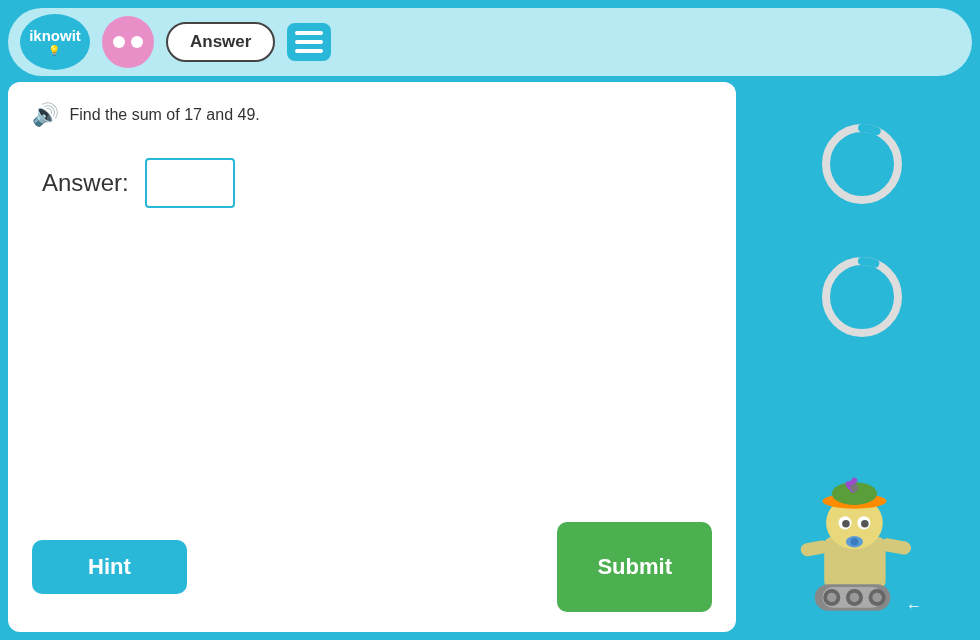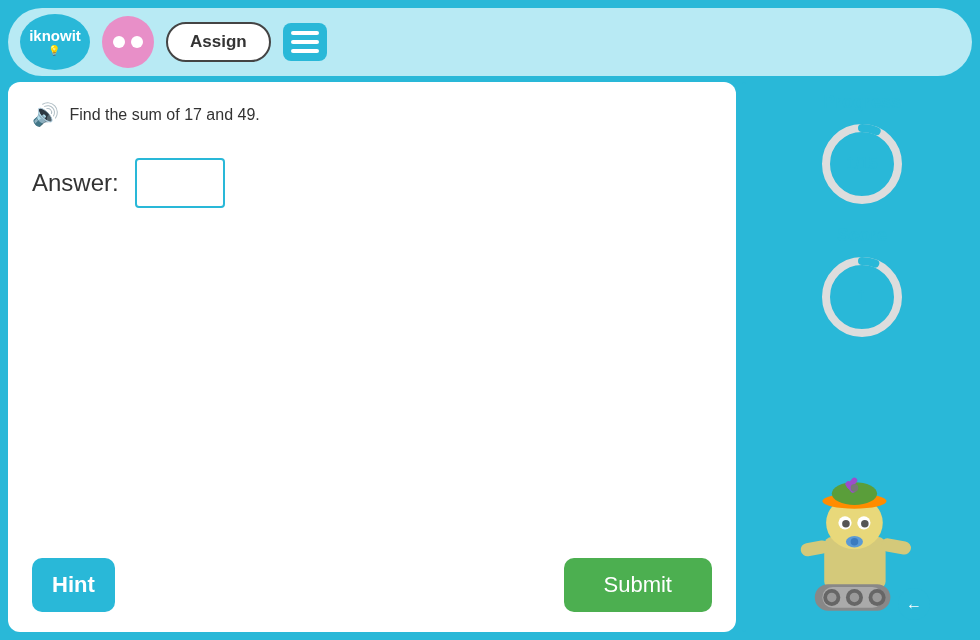--- a/index.html
+++ b/index.html
@@ -155,20 +155,21 @@
     .question-text {
       font-size: 16px;
       color: #333;
       font-weight: 500;
     }
 
     .answer-row {
       display: flex;
       align-items: center;
       gap: 16px;
+      margin-left: 10px;
     }
 
     .answer-label {
       font-size: 24px;
       color: #333;
     }
 
     .answer-input {
       width: 90px;
       height: 50px;
@@ -186,34 +187,34 @@
       align-items: center;
       margin-top: auto;
       padding-top: 10px;
     }
 
     .hint-button {
       background: #29b8d8;
       color: white;
       border: none;
       border-radius: 10px;
-      padding: 14px 20px;
+      padding: 14px 56px;
       font-size: 22px;
       font-weight: bold;
       cursor: pointer;
     }
 
     .submit-button {
       background: #4caf50;
       color: white;
       border: none;
       border-radius: 10px;
-      padding: 14px 40px;
+      padding: 32px 40px;
       font-size: 22px;
-      font-weight: normal;
+      font-weight: bold;
       cursor: pointer;
     }
 
     
     .divider {
       width: 4px;
       background: #29b8d8;
       border-radius: 4px;
     }
 
@@ -303,21 +304,21 @@
         <div class="logo-text">iknowit</div>
         <div class="logo-icon">💡</div>
       </div>
     </div>
     <div class="dice-icon">
       <div class="dice-dots">
         <div class="dot"></div>
         <div class="dot"></div>
       </div>
     </div>
-    <button class="assign-button">Assign</button>
+    <button class="assign-button">Answer</button>
     <button class="menu-button">
       <div class="menu-bar"></div>
       <div class="menu-bar"></div>
       <div class="menu-bar"></div>
     </button>
   </div>
 
   <div class="main-area">
 
     <div class="question-panel">

